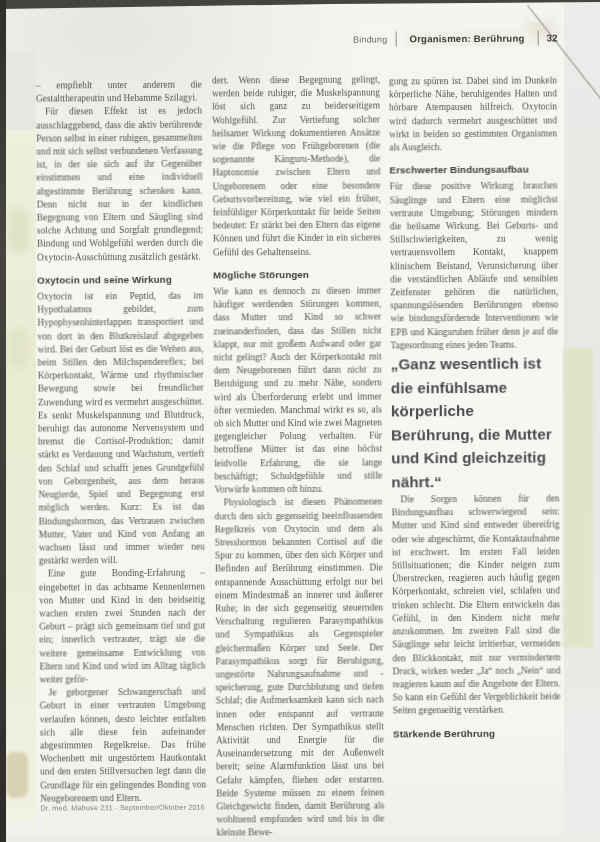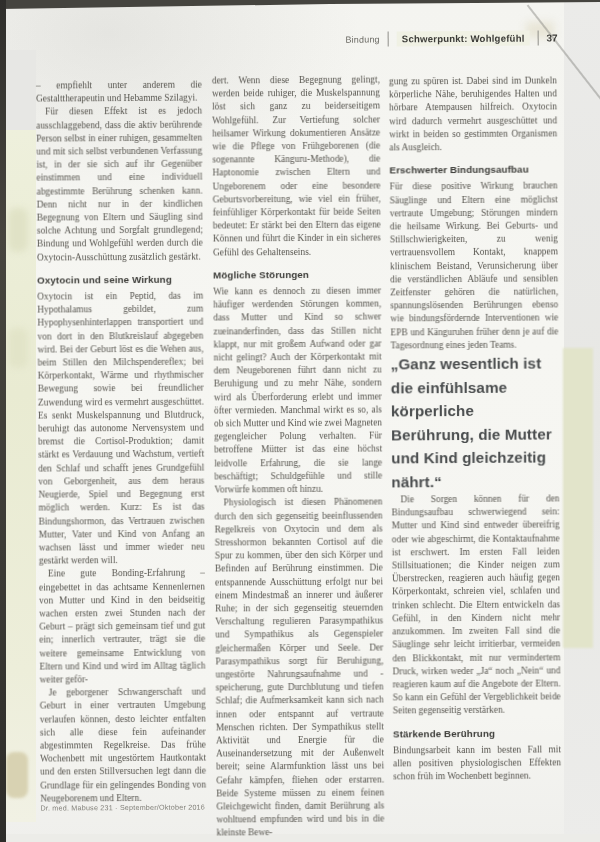--- a/index.html
+++ b/index.html
@@ -69,23 +69,23 @@
   <div class="band-right-olive"></div>
   <div class="smudge-header"></div>
   <div class="fold-line"></div>
   <div class="edge-bottom"></div>
 
   <div class="content">
 
     <div class="pagehead">
       <span class="ph-section">Bindung</span>
       <span class="ph-sep"></span>
-      <span class="ph-title">Schwerpunkt: Wohlgefühl</span>
+      <span class="ph-title">Organismen: Berührung</span>
       <span class="ph-sep"></span>
-      <span class="ph-num">37</span>
+      <span class="ph-num">32</span>
     </div>
 
     <div class="col col-left">
       <p>– empfiehlt unter anderem die Gestalttherapeutin und Hebamme Szilagyi.</p>
       <p class="indent">Für diesen Effekt ist es jedoch ausschlaggebend, dass die aktiv berührende Person selbst in einer ruhigen, gesammelten und mit sich selbst verbundenen Verfassung ist, in der sie sich auf ihr Gegenüber einstimmen und eine individuell abgestimmte Berührung schenken kann. Denn nicht nur in der kindlichen Begegnung von Eltern und Säugling sind solche Achtung und Sorgfalt grundlegend; Bindung und Wohlgefühl werden durch die Oxytocin-Ausschüttung zusätzlich gestärkt.</p>
       <h3>Oxytocin und seine Wirkung</h3>
       <p>Oxytocin ist ein Peptid, das im Hypothalamus gebildet, zum Hypophysenhinterlappen transportiert und von dort in den Blutkreislauf abgegeben wird. Bei der Geburt löst es die Wehen aus, beim Stillen den Milchspendereflex; bei Körperkontakt, Wärme und rhythmischer Bewegung sowie bei freundlicher Zuwendung wird es vermehrt ausgeschüttet. Es senkt Muskelspannung und Blutdruck, beruhigt das autonome Nervensystem und bremst die Cortisol-Produktion; damit stärkt es Verdauung und Wachstum, vertieft den Schlaf und schafft jenes Grundgefühl von Geborgenheit, aus dem heraus Neugierde, Spiel und Begegnung erst möglich werden. Kurz: Es ist das Bindungshormon, das Vertrauen zwischen Mutter, Vater und Kind von Anfang an wachsen lässt und immer wieder neu gestärkt werden will.</p>
       <p class="indent">Eine gute Bonding-Erfahrung – eingebettet in das achtsame Kennenlernen von Mutter und Kind in den beidseitig wachen ersten zwei Stunden nach der Geburt – prägt sich gemeinsam tief und gut ein; innerlich vertrauter, trägt sie die weitere gemeinsame Entwicklung von Eltern und Kind und wird im Alltag täglich weiter geför-</p>
       <p class="indent">Je geborgener Schwangerschaft und Geburt in einer vertrauten Umgebung verlaufen können, desto leichter entfalten sich alle diese fein aufeinander abgestimmten Regelkreise. Das frühe Wochenbett mit ungestörtem Hautkontakt und den ersten Stillversuchen legt dann die Grundlage für ein gelingendes Bonding von Neugeborenem und Eltern.</p>
     </div>
@@ -97,19 +97,18 @@
       <p class="indent">Physiologisch ist diesen Phänomenen durch den sich gegenseitig beeinflussenden Regelkreis von Oxytocin und dem als Stresshormon bekannten Cortisol auf die Spur zu kommen, über den sich Körper und Befinden auf Berührung einstimmen. Die entspannende Ausschüttung erfolgt nur bei einem Mindestmaß an innerer und äußerer Ruhe; in der sich gegenseitig steuernden Verschaltung regulieren Parasympathikus und Sympathikus als Gegenspieler gleichermaßen Körper und Seele. Der Parasympathikus sorgt für Beruhigung, ungestörte Nahrungsaufnahme und -speicherung, gute Durchblutung und tiefen Schlaf; die Aufmerksamkeit kann sich nach innen oder entspannt auf vertraute Menschen richten. Der Sympathikus stellt Aktivität und Energie für die Auseinandersetzung mit der Außenwelt bereit; seine Alarmfunktion lässt uns bei Gefahr kämpfen, fliehen oder erstarren. Beide Systeme müssen zu einem feinen Gleichgewicht finden, damit Berührung als wohltuend empfunden wird und bis in die kleinste Bewe-</p>
     </div>
 
     <div class="col col-right">
       <p>gung zu spüren ist. Dabei sind im Dunkeln körperliche Nähe, beruhigendes Halten und hörbare Atempausen hilfreich. Oxytocin wird dadurch vermehrt ausgeschüttet und wirkt in beiden so gestimmten Organismen als Ausgleich.</p>
       <h3>Erschwerter Bindungsaufbau</h3>
       <p>Für diese positive Wirkung brauchen Säuglinge und Eltern eine möglichst vertraute Umgebung; Störungen mindern die heilsame Wirkung. Bei Geburts- und Stillschwierigkeiten, zu wenig vertrauensvollem Kontakt, knappem klinischem Beistand, Verunsicherung über die verständlichen Abläufe und sensiblen Zeitfenster gehören die natürlichen, spannungslösenden Berührungen ebenso wie bindungsfördernde Interventionen wie EPB und Känguruhen früher denn je auf die Tagesordnung eines jeden Teams.</p>
       <p class="pullquote">„Ganz wesentlich ist die einfühlsame körperliche Berührung, die Mutter und Kind gleichzeitig nährt.“</p>
       <p class="indent">Die Sorgen können für den Bindungsaufbau schwerwiegend sein: Mutter und Kind sind entweder übereifrig oder wie abgeschirmt, die Kontaktaufnahme ist erschwert. Im ersten Fall leiden Stillsituationen; die Kinder neigen zum Überstrecken, reagieren auch häufig gegen Körperkontakt, schreien viel, schlafen und trinken schlecht. Die Eltern entwickeln das Gefühl, in den Kindern nicht mehr anzukommen. Im zweiten Fall sind die Säuglinge sehr leicht irritierbar, vermeiden den Blickkontakt, mit nur vermindertem Druck, wirken weder „Ja“ noch „Nein“ und reagieren kaum auf die Angebote der Eltern. So kann ein Gefühl der Vergeblichkeit beide Seiten gegenseitig verstärken.</p>
       <h3>Stärkende Berührung</h3>
-      <p>Bindungsarbeit kann im besten Fall mit allen positiven physiologischen Effekten schon früh im Wochenbett beginnen.</p>
     </div>
 
     <div class="pagefoot">Dr. med. Mabuse 231 · September/Oktober 2016</div>
 
   </div>
 </div>
 
 </body></html>

